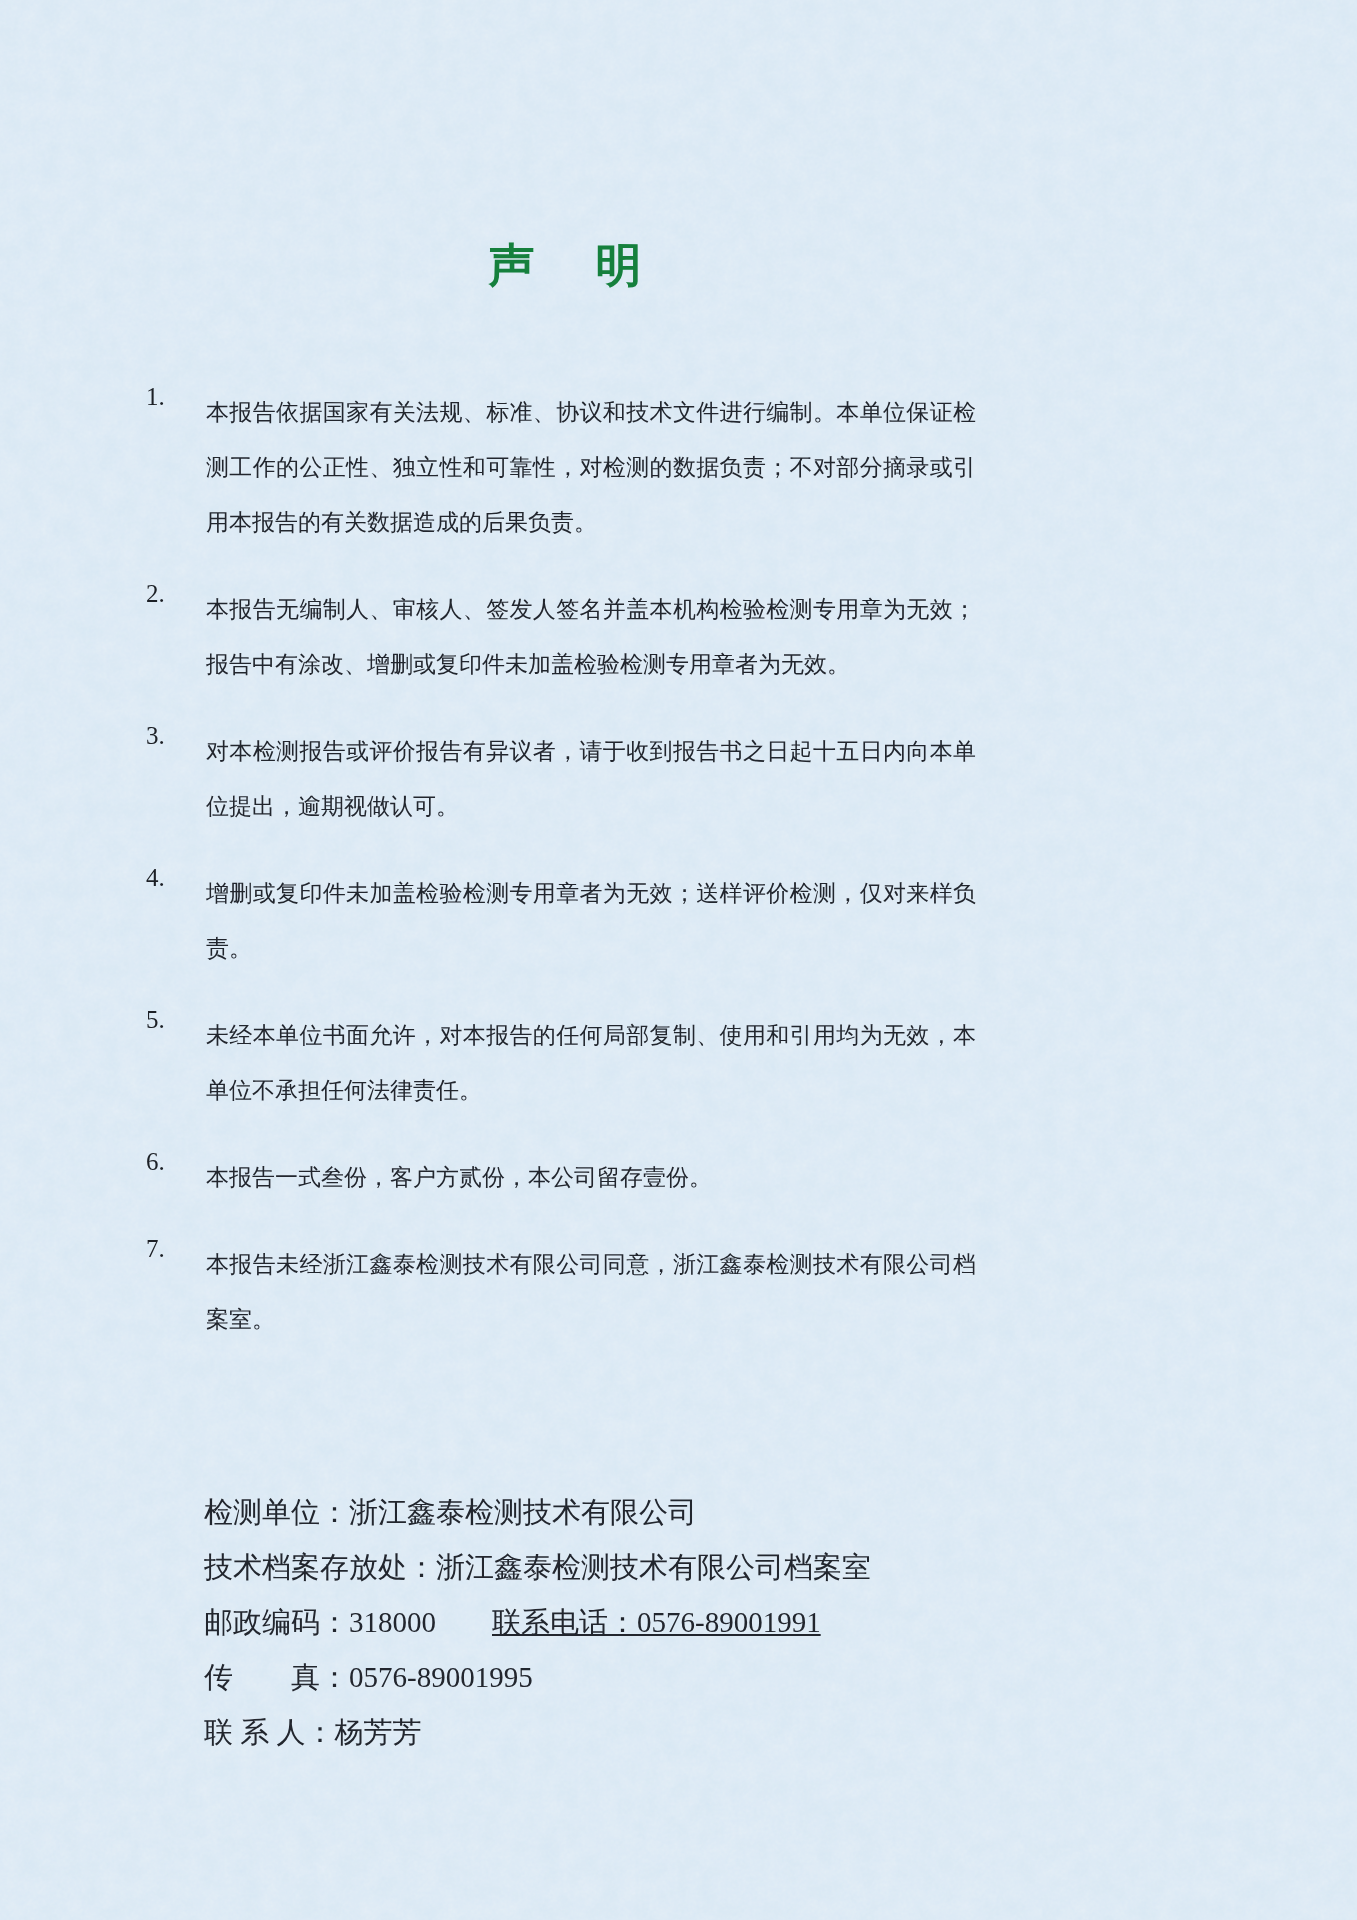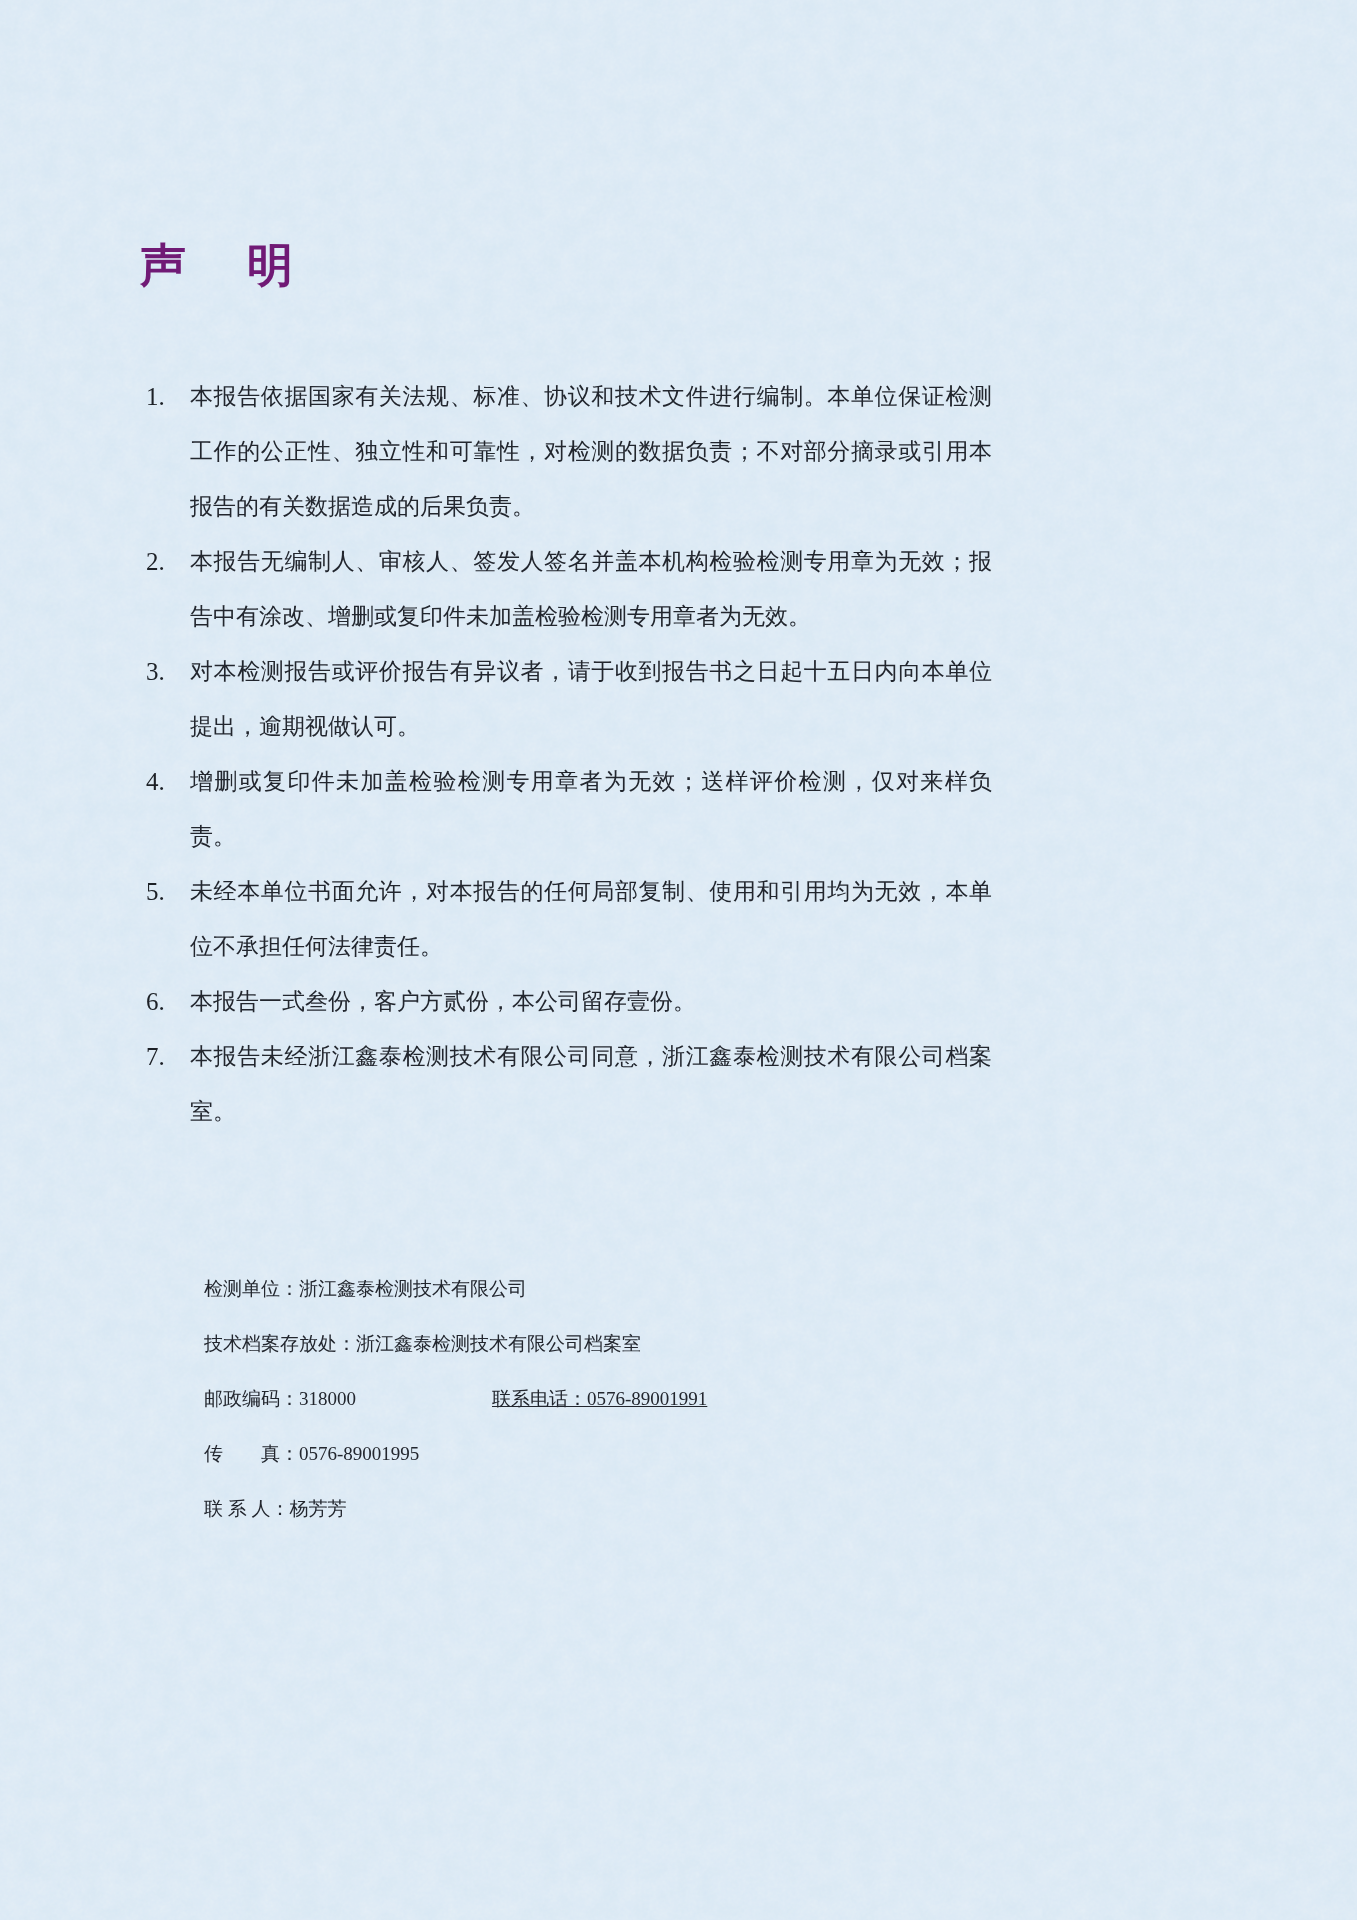--- a/index.html
+++ b/index.html
@@ -27,54 +27,54 @@
     z-index: 1;
     width: 852px;
     margin-left: 140px;
     padding-top: 238px;
   }
   .doc-title {
     font-family: "Liberation Sans", sans-serif;
     font-weight: bold;
     font-size: 46px;
     line-height: 55px;
-    text-align: left;
+    text-align: center;
     white-space: pre;
     letter-spacing: 2px;
-    color: #701a75;
+    color: #15803d;
     margin: 0 0 76px 0;
   }
   .statements {
     margin: 0;
   }
   .statement-item {
     display: flex;
     align-items: flex-start;
   }
   .statement-num {
     flex: none;
     width: 44px;
     padding-left: 6px;
     font-size: 25px;
     line-height: 55px;
     color: #1c2026;
   }
   .statement-text {
     flex: 1;
-    margin: 0;
+    margin: 16px;
     font-size: 23px;
     line-height: 55px;
     text-align: justify;
     text-justify: inter-character;
     color: #22262e;
   }
   .contact {
     margin-top: 122px;
     padding-left: 64px;
-    font-size: 19px;
+    font-size: 29px;
     line-height: 55px;
   }
   .contact-row {
     white-space: pre-wrap;
   }
   .contact-pair {
     display: flex;
   }
   .contact-postal {
     flex: none;

